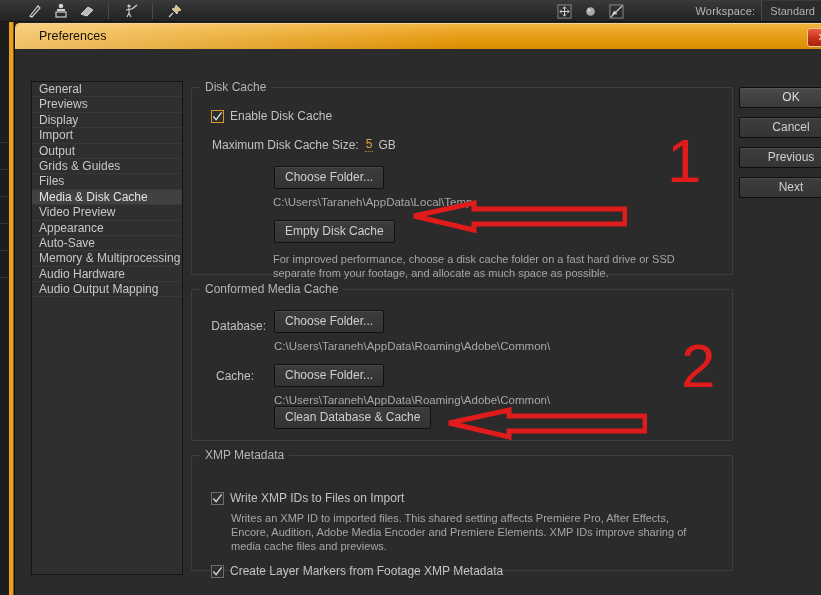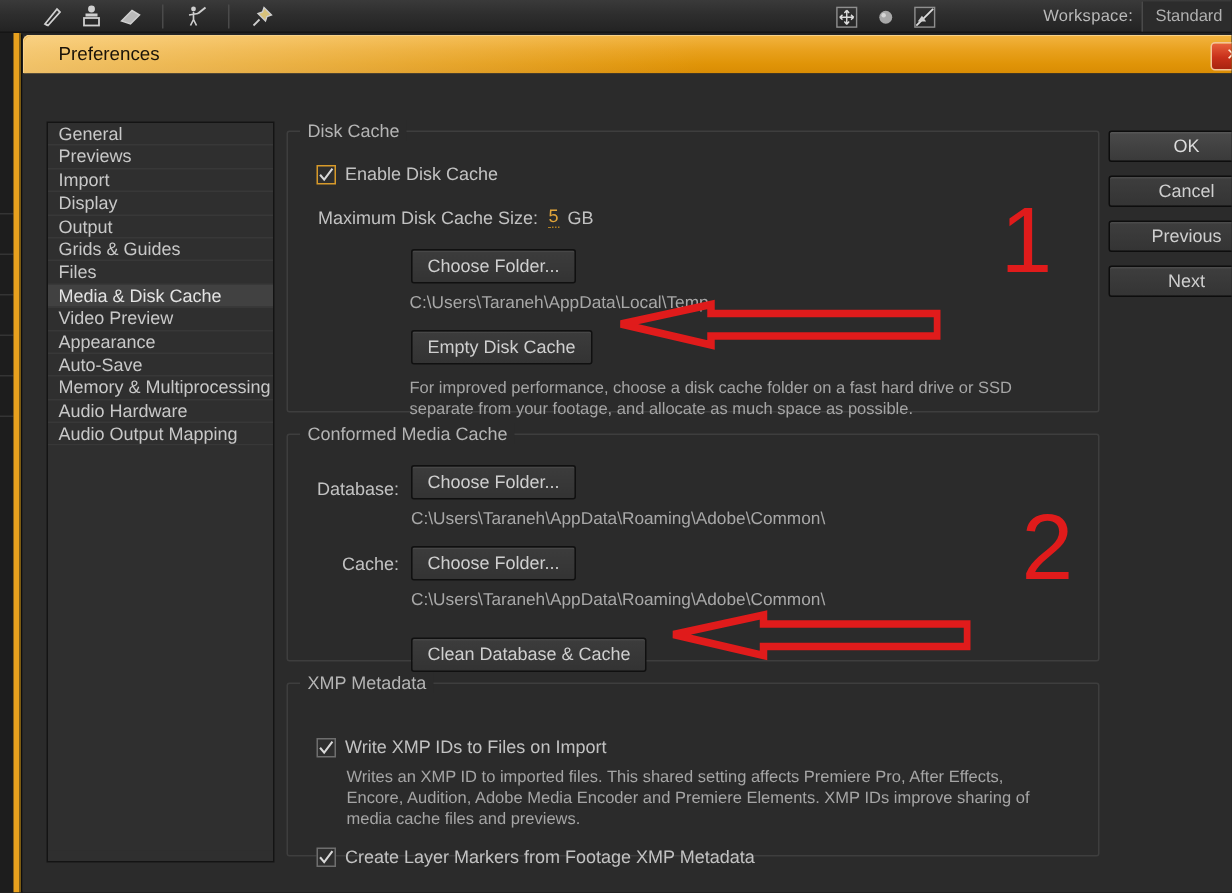--- a/index.html
+++ b/index.html
@@ -221,22 +221,22 @@
     <div class="titlebar">
       <span class="title-text">Preferences</span>
       <span class="close-btn">✕</span>
     </div>
 
     <div class="prefs-body">
 
       <div class="sidebar" id="sidebar">
           <div class="side-item">General</div>
           <div class="side-item">Previews</div>
+          <div class="side-item">Display</div>
           <div class="side-item">Import</div>
-          <div class="side-item">Display</div>
           <div class="side-item">Output</div>
           <div class="side-item">Grids &amp; Guides</div>
           <div class="side-item">Files</div>
           <div class="side-item selected">Media &amp; Disk Cache</div>
           <div class="side-item">Video Preview</div>
           <div class="side-item">Appearance</div>
           <div class="side-item">Auto-Save</div>
           <div class="side-item">Memory &amp; Multiprocessing</div>
           <div class="side-item">Audio Hardware</div>
           <div class="side-item">Audio Output Mapping</div>
@@ -274,26 +274,26 @@
         <div class="group" style="height:152px;">
           <span class="group-title">Conformed Media Cache</span>
 
           <div class="row" style="margin:6px 0 0 0;align-items:flex-end;">
             <span class="txt" style="width:62px; text-align:right;">Database:</span>
             <button class="btn" style="margin-left:8px;">Choose Folder...</button>
           </div>
           <div class="txt-dim" style="margin:7px 0 0 70px;">C:\Users\Taraneh\AppData\Roaming\Adobe\Common\</div>
 
           <div class="row" style="margin:12px 0 0 0;">
-            <span class="txt" style="width:62px; text-align:right;">Cache:</span>
+            <span class="txt" style="width:62px; text-align:center;">Cache:</span>
             <button class="btn" style="margin-left:8px;">Choose Folder...</button>
           </div>
           <div class="txt-dim" style="margin:7px 0 0 70px;">C:\Users\Taraneh\AppData\Roaming\Adobe\Common\</div>
 
-          <button class="btn" style="margin:19px 0 0 70px;">Clean Database &amp; Cache</button>
+          <button class="btn" style="margin:0 0 0 70px;">Clean Database &amp; Cache</button>
         </div>
 
         <div class="group" style="height:116px;">
           <span class="group-title">XMP Metadata</span>
 
           <div class="row" style="margin:21px 0 0 7px;">
             <span class="cb">
               <svg width="11" height="11" viewBox="0 0 12 12">
                   <path d="M1.5 6 L4.5 9.5 L10.5 1.5" stroke="#d8d8d8" stroke-width="1.5" fill="none"></path>
                 </svg>

